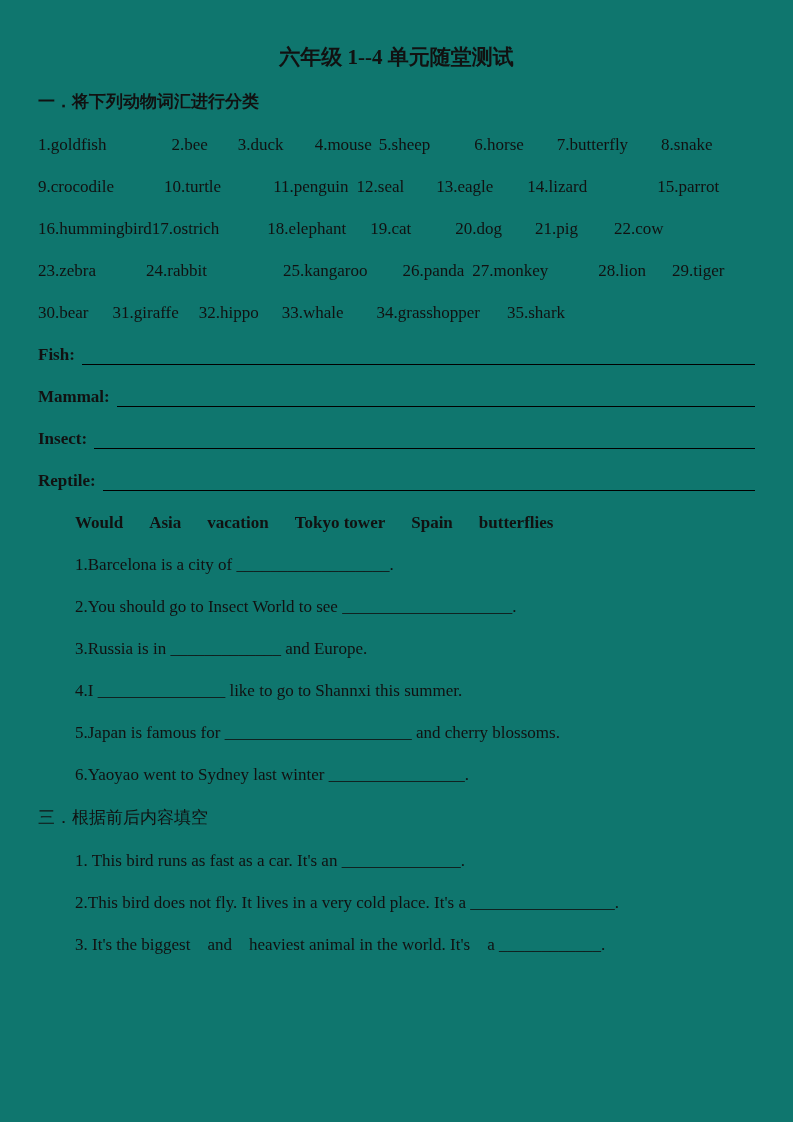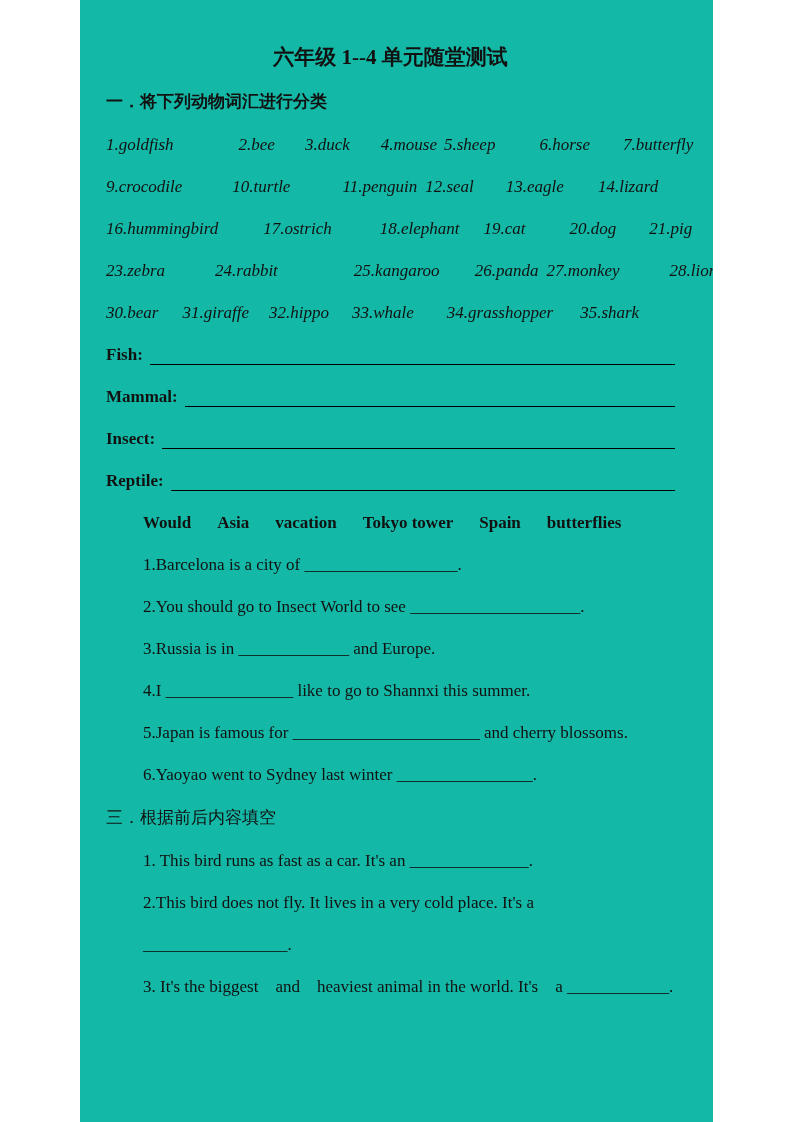--- a/index.html
+++ b/index.html
@@ -1,45 +1,45 @@
 <!DOCTYPE html>
 <html><head>
 <meta charset="utf-8">
 <style>
   html,body{margin:0;padding:0;background:#ffffff;}
   .page{
-    width:633px;height:1122px;box-sizing:border-box;
-    margin:0 auto;background:#14b8a6;color:#111;
+    width:793px;height:1122px;box-sizing:border-box;
+    margin:0 auto;background:#0f766e;color:#111;
     font-family:"Liberation Serif","DejaVu Serif",serif;
     font-size:17px;line-height:42px;
-    padding:42px 38px 0 26px;overflow:hidden;
+    padding:42px 38px 0 38px;overflow:hidden;
   }
   .title{
     font-size:21px;font-weight:bold;text-align:center;
     line-height:30px;margin:0 0 8px 0;
   }
   .sec-heading{line-height:44px;}
   .bold{font-weight:bold;}
-  .word-row{white-space:nowrap;font-style:italic;}
+  .word-row{white-space:nowrap;}
   .word-row .w{display:inline-block;}
   
   .wr1 .w:nth-child(1){margin-right:65px}
   .wr1 .w:nth-child(2){margin-right:30px}
   .wr1 .w:nth-child(3){margin-right:31px}
   .wr1 .w:nth-child(4){margin-right:7px}
   .wr1 .w:nth-child(5){margin-right:44px}
   .wr1 .w:nth-child(6){margin-right:33px}
   .wr1 .w:nth-child(7){margin-right:33px}
   .wr2 .w:nth-child(1){margin-right:50px}
   .wr2 .w:nth-child(2){margin-right:52px}
   .wr2 .w:nth-child(3){margin-right:8px}
   .wr2 .w:nth-child(4){margin-right:32px}
   .wr2 .w:nth-child(5){margin-right:34px}
   .wr2 .w:nth-child(6){margin-right:70px}
-  .wr3 .w:nth-child(1){margin-right:45px}
+  .wr3 .w:nth-child(1){}
   .wr3 .w:nth-child(2){margin-right:48px}
   .wr3 .w:nth-child(3){margin-right:24px}
   .wr3 .w:nth-child(4){margin-right:44px}
   .wr3 .w:nth-child(5){margin-right:33px}
   .wr3 .w:nth-child(6){margin-right:36px}
   .wr4 .w:nth-child(1){margin-right:50px}
   .wr4 .w:nth-child(2){margin-right:76px}
   .wr4 .w:nth-child(3){margin-right:35px}
   .wr4 .w:nth-child(4){margin-right:8px}
   .wr4 .w:nth-child(5){margin-right:50px}

